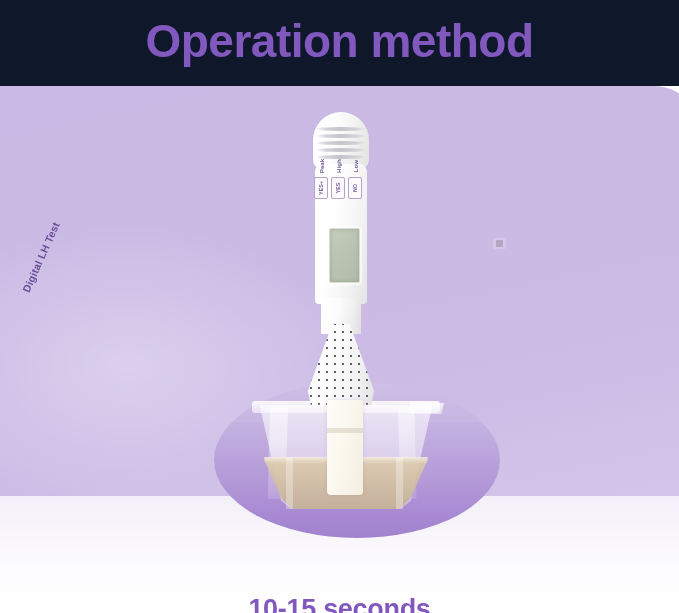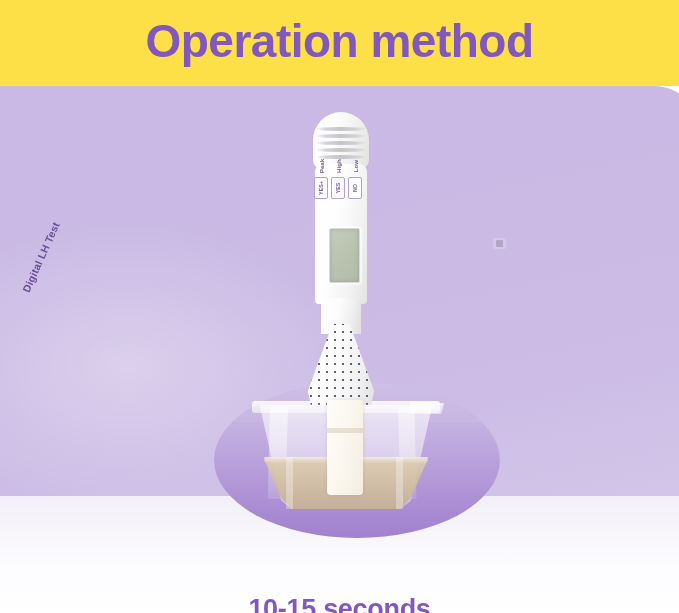--- a/index.html
+++ b/index.html
@@ -7,21 +7,21 @@
     width:679px;height:613px;
     background:#ffffff;
     font-family:"Liberation Sans", sans-serif;
     overflow:hidden;
     position:relative;
   }
 
   
   .header{
     position:absolute;left:0;top:0;width:679px;height:86px;
-    background:#fde047;
+    background:#0f172a;
     display:flex;align-items:center;justify-content:center;
   }
   .header-title{
     font-size:46px;
     font-weight:bold;
     letter-spacing:-0.5px;
     color:#8158be;
     line-height:1;
     margin-top:-4px;
     white-space:nowrap;

